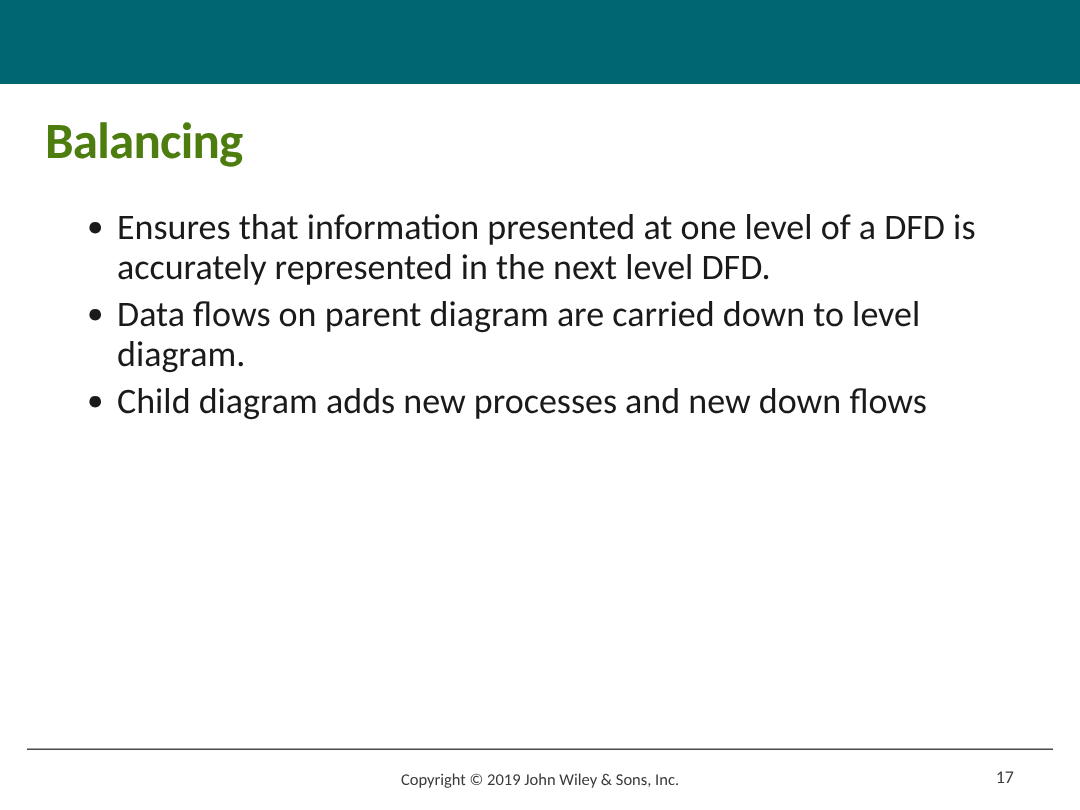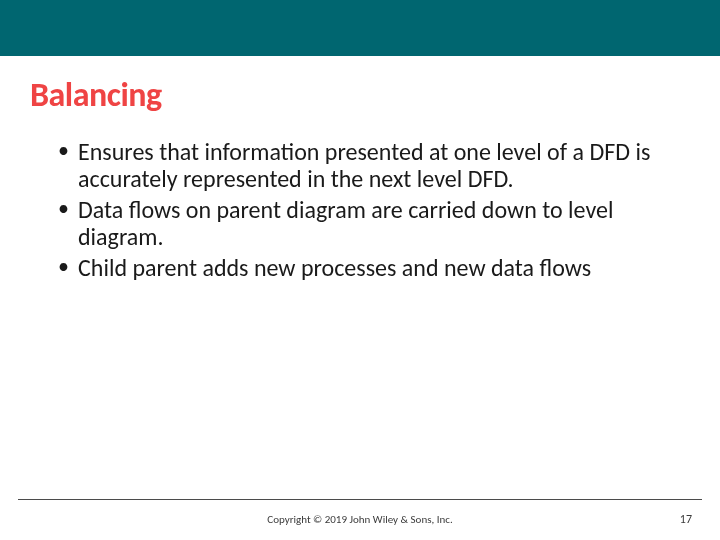--- a/index.html
+++ b/index.html
@@ -19,21 +19,21 @@
   }
   .top-bar {
     width: 100%;
     height: 56px;
     background: #006670;
   }
   .title {
     margin: 18px 0 0 30px;
     font-size: 34px;
     font-weight: 700;
-    color: #ef4444;
+    color: #4d7c0f;
     letter-spacing: -0.5px;
   }
   .body {
     margin: 24px 28px 0 46px;
   }
   .body ul {
     list-style: none;
     margin: 12px;
     padding: 0;
   }
@@ -66,39 +66,39 @@
     bottom: 14px;
     left: 0;
     width: 100%;
     text-align: center;
     font-size: 11px;
     color: #3b3b3b;
   }
   .page-number {
     position: absolute;
     bottom: 14px;
-    right: 28px;
+    right: 44px;
     font-size: 12px;
     color: #3b3b3b;
   }
 </style>
 </head>
 <body>
 
 <div class="slide">
 
   <div class="top-bar"></div>
 
   <h1 class="title">Balancing</h1>
 
   <div class="body">
     <ul>
       <li>Ensures that information presented at one level of a DFD is accurately represented in the next level DFD.</li>
       <li>Data flows on parent diagram are carried down to level diagram.</li>
-      <li>Child parent adds new processes and new data flows</li>
+      <li>Child diagram adds new processes and new down flows</li>
     </ul>
   </div>
 
   <div class="footer-line"></div>
 
   <div class="copyright">Copyright © 2019 John Wiley &amp; Sons, Inc.</div>
 
   <div class="page-number">17</div>
 
 </div>

